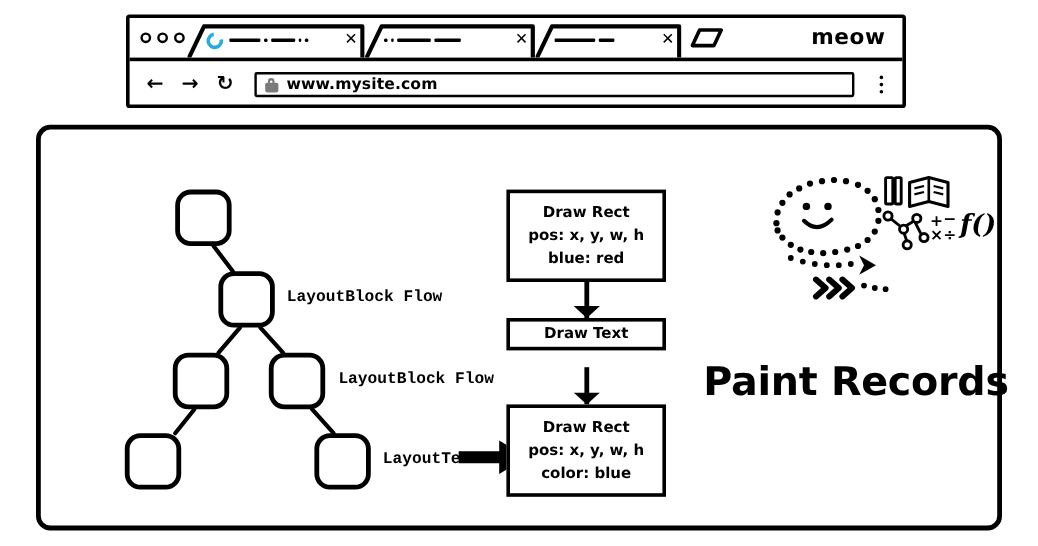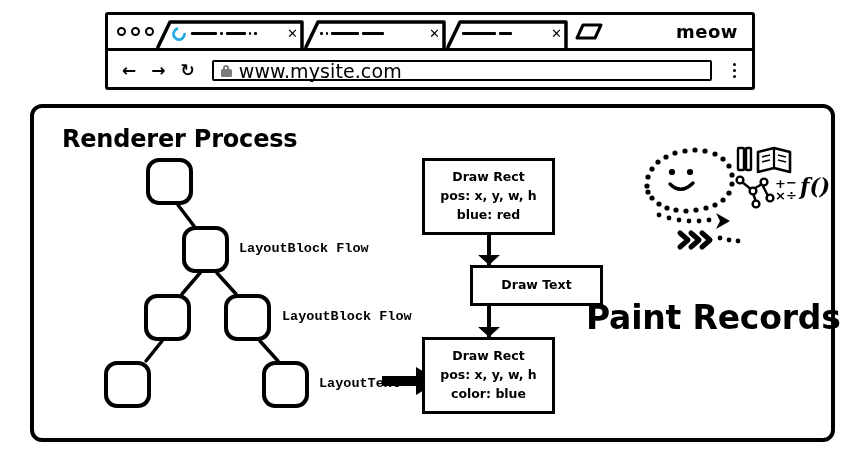--- a/index.html
+++ b/index.html
@@ -203,22 +203,22 @@
     position: absolute;
     top: 0; left: 2.5px;
     width: 6px;
     height: 6px;
     border: 2px solid #7b7b7b;
     border-bottom: none;
     border-radius: 3px 3px 0 0;
     box-sizing: border-box;
   }
   #url-text {
-    font-size: 19px;
-    font-weight: 400;
+    font-size: 13px;
+    font-weight: 700;
     letter-spacing: 0.1px;
     font-family: "DejaVu Sans", sans-serif;
     white-space: nowrap;
   }
   #menu-dots {
     display: flex;
     flex-direction: column;
     gap: 3px;
     align-items: center;
     flex: 0 0 auto;
@@ -318,22 +318,21 @@
   #paint-box-1 {
     left: 388px;
     top: 50px;
     width: 133px;
     height: 77px;
   }
   #paint-box-2 {
     left: 388px;
     top: 157px;
     width: 133px;
-    height: 41px;
-    margin-left: 48px;
+    height: 27px;
   }
   #paint-box-3 {
     left: 388px;
     top: 229px;
     width: 133px;
     height: 77px;
   }
   .connector {
     position: absolute;
     left: 453px;
@@ -462,21 +461,20 @@
     <div id="menu-dots">
       <span></span>
         <span></span>
         <span></span>
     </div>
   </div>
 </div>
 
 <div id="renderer-panel">
 
-  <div id="panel-title">Renderer Process</div>
 
   <div id="layout-tree">
 
     <svg width="380" height="290" style="position:absolute;left:0;top:0;">
       <g stroke="#000" stroke-width="3.5" stroke-linecap="round" fill="none">
         <line x1="124" y1="52" x2="140" y2="73"></line>
         <line x1="146" y1="120" x2="128" y2="141"></line>
         <line x1="163" y1="120" x2="182" y2="141"></line>
         <line x1="108" y1="188" x2="92" y2="208"></line>
         <line x1="206" y1="188" x2="224" y2="208"></line>

